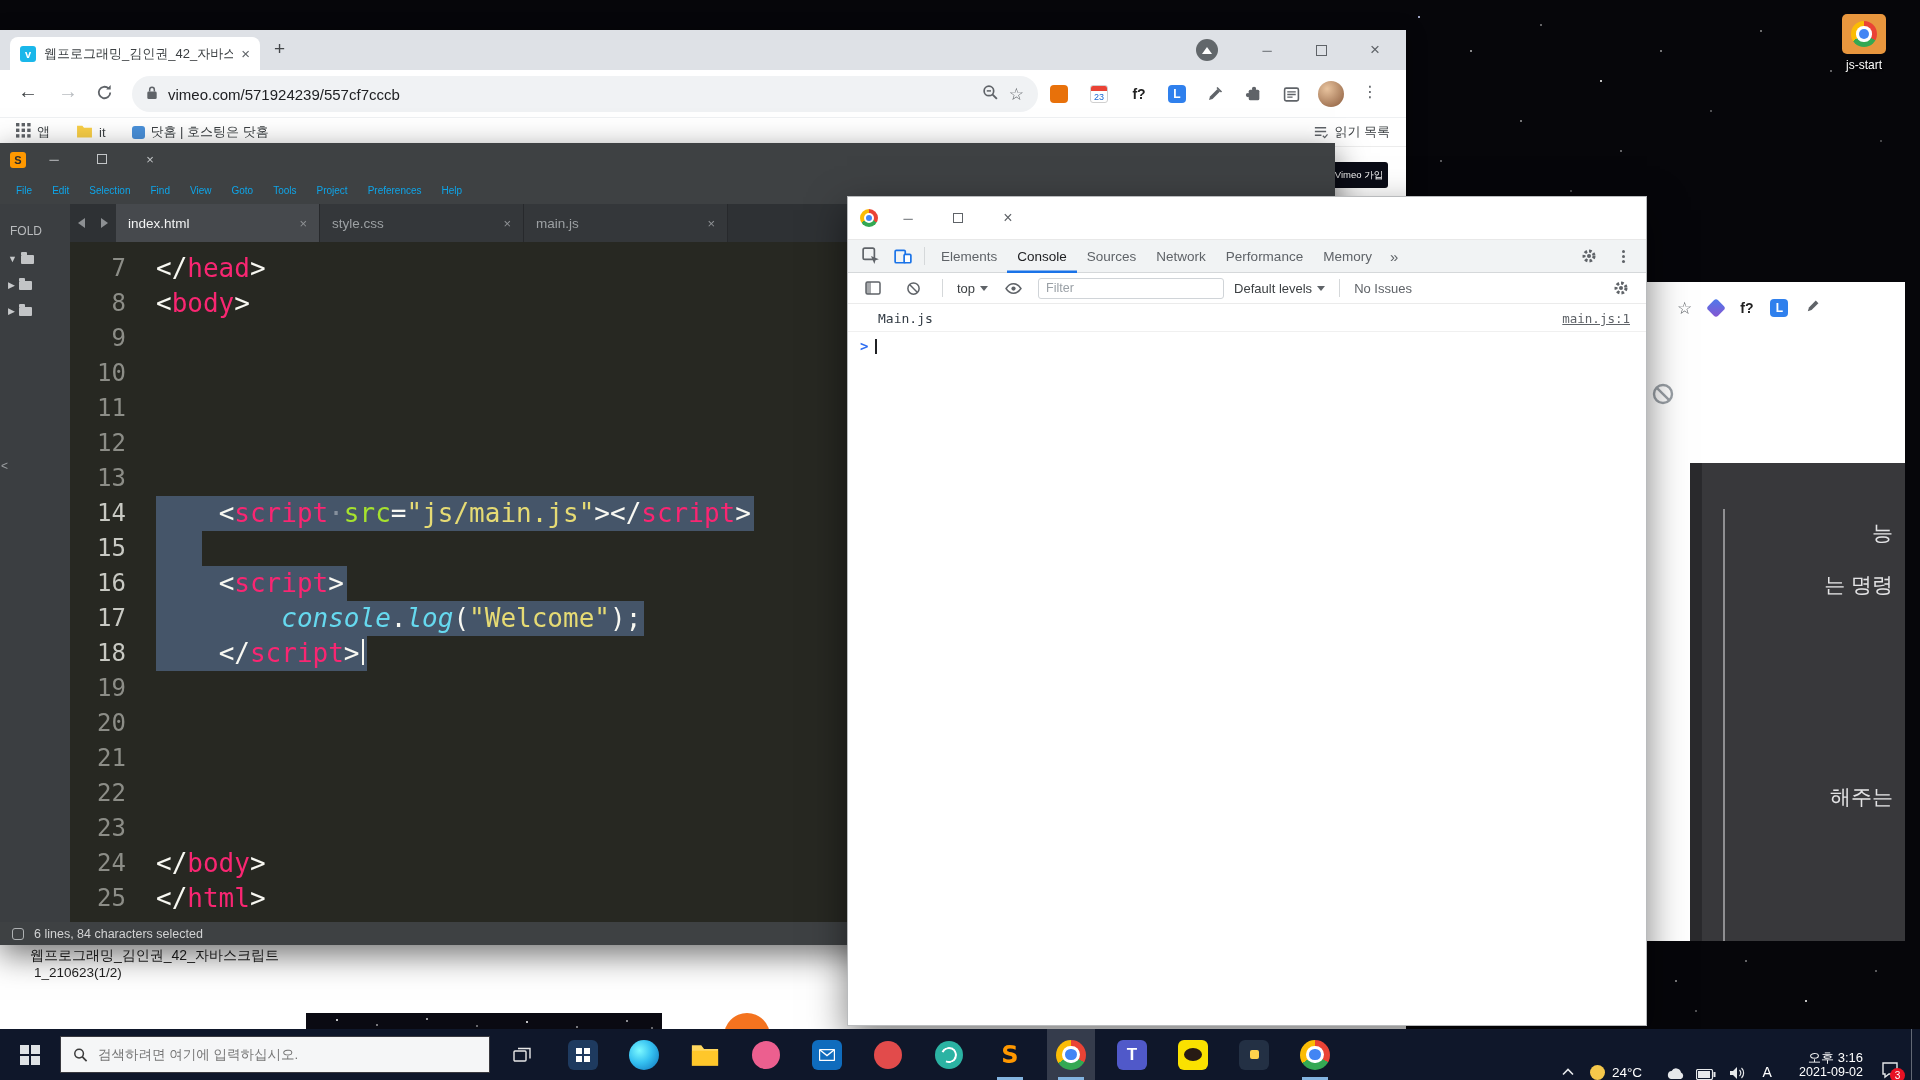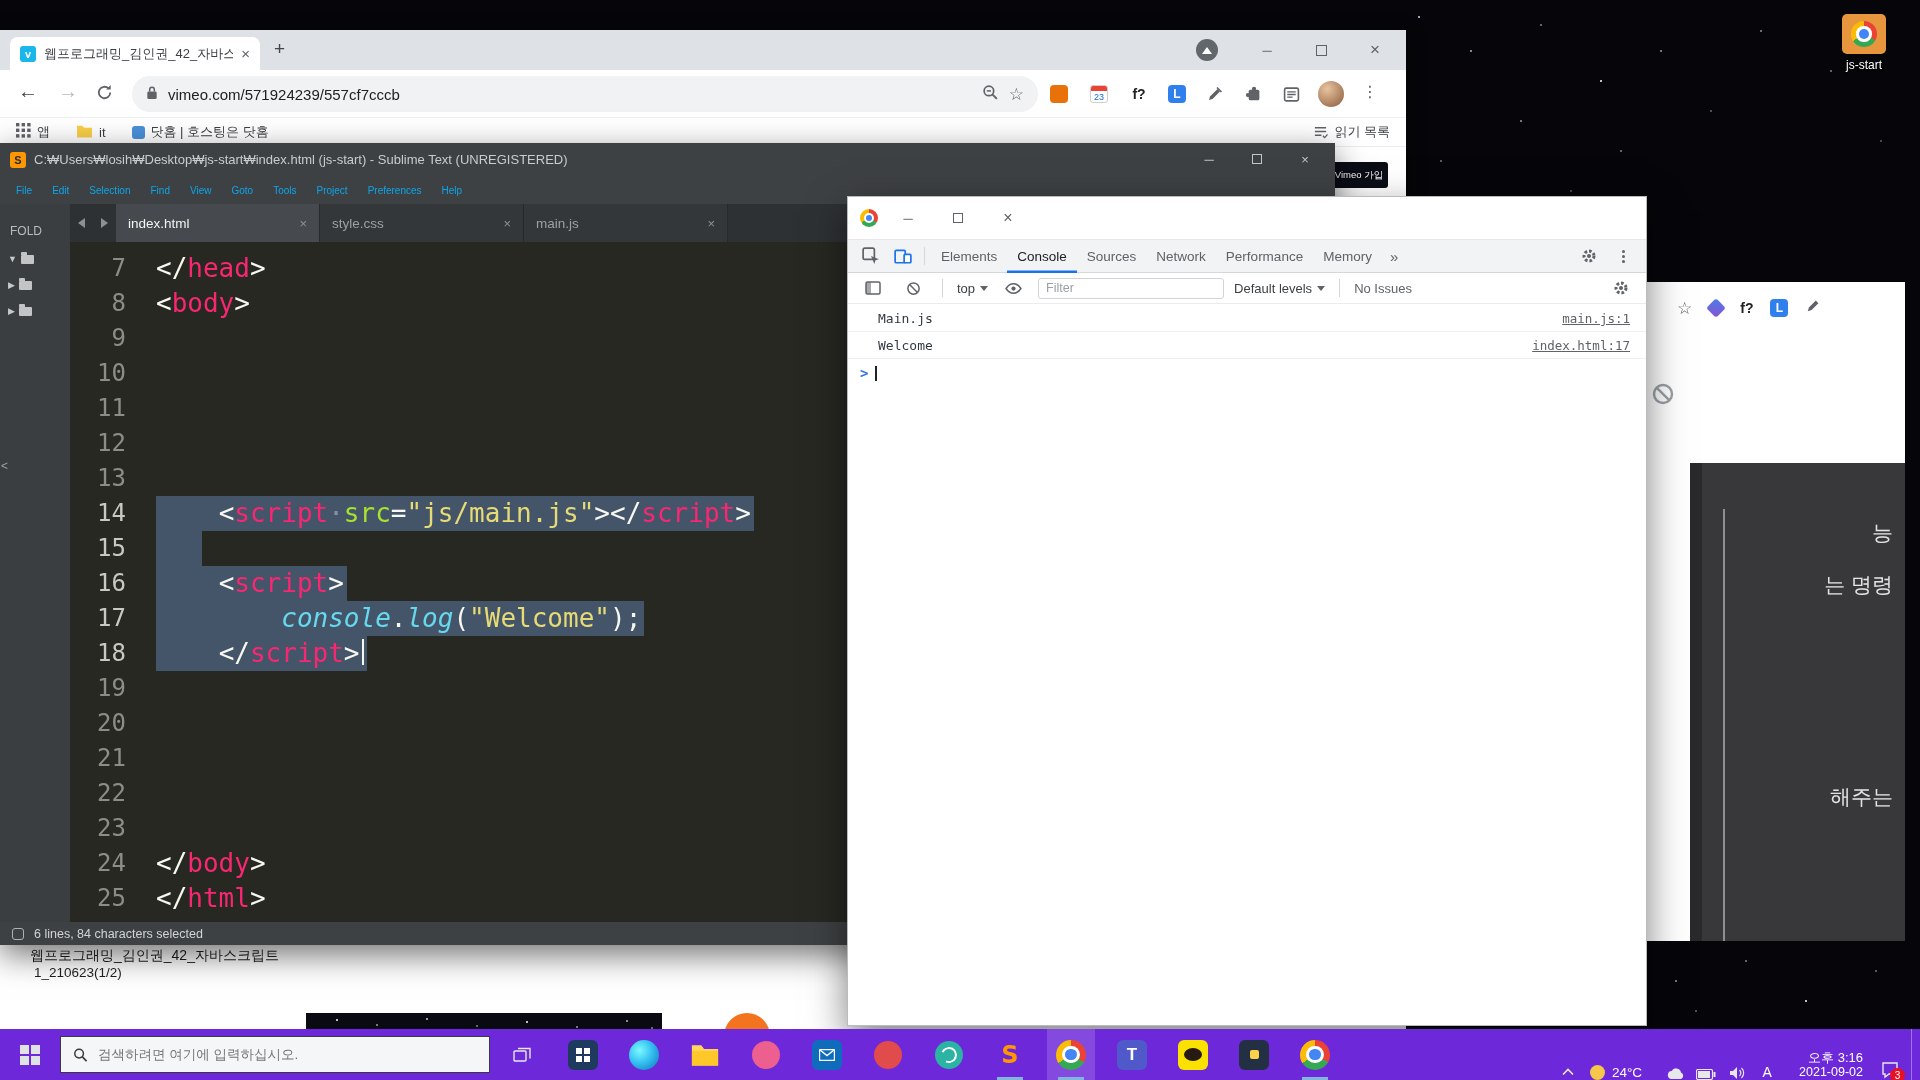--- a/index.html
+++ b/index.html
@@ -124,21 +124,21 @@
 #c2-star{font-size:17px;color:#5f6368}
 .diamond{width:14px;height:14px;background:linear-gradient(135deg,#4b7bec,#8854d0);transform:rotate(45deg);border-radius:3px}
 #c2-fq{font-weight:bold;font-size:14px;color:#222}
 #c2-blocked{position:absolute;left:4px;top:100px}
 #videowin{position:absolute;left:1690px;top:463px;width:215px;height:478px;background:#38383b;z-index:2;overflow:hidden}
 #vw-left{position:absolute;left:0;top:0;width:12px;bottom:0;background:#2a2a2d}
 #vw-line{position:absolute;left:33px;top:46px;bottom:0;width:2px;background:#8f8f92}
 .vw-frag{position:absolute;right:12px;color:#e3e3e5;font-size:21px;white-space:nowrap}
 #vw-f1{top:56px}#vw-f2{top:108px}#vw-f3{top:320px}
 
-#taskbar{position:absolute;left:0;top:1029px;width:1920px;height:51px;background:#6d28d9;z-index:10}
+#taskbar{position:absolute;left:0;top:1029px;width:1920px;height:51px;background:#0f172a;z-index:10}
 #tb-start{position:absolute;left:0;top:0;width:60px;height:51px;display:flex;align-items:center;justify-content:center}
 .win-logo{display:grid;grid-template-columns:9px 9px;grid-template-rows:9px 9px;gap:2px}
 .win-logo span{background:#dfe3e6}
 #tb-search{position:absolute;left:60px;top:7px;width:430px;height:37px;background:#f5f6f7;display:flex;align-items:center;padding:0 12px;gap:10px;border:1px solid #39393f}
 #tb-search input{border:none;background:transparent;outline:none;font-size:13.5px;color:#444;width:100%;font-family:inherit}
 #tb-apps{position:absolute;left:498px;top:0;height:51px;display:flex;gap:13px}
 .tb-icon{width:48px;height:51px;display:flex;align-items:center;justify-content:center;position:relative}
 .tb-icon.open::after{content:"";position:absolute;left:11px;right:11px;bottom:0;height:3px;background:#83b4e0}
 .tb-icon.activewin{background:rgba(255,255,255,.16)}
 .circ28{width:28px;height:28px;border-radius:50%}
@@ -311,21 +311,20 @@
     <div id="vw-left"></div>
     <div id="vw-line"></div>
     <div class="vw-frag" id="vw-f1">능</div>
     <div class="vw-frag" id="vw-f2">는 명령</div>
     <div class="vw-frag" id="vw-f3">해주는</div>
   </div>
 
   <div id="sublime">
     <div id="sb-title">
       <span id="sb-title-icon">S</span>
-      <span id="sb-title-text">C:₩Users₩losih₩Desktop₩js-start₩index.html (js-start) - Sublime Text (UNREGISTERED)</span>
       <span class="sb-ctl">─</span>
       <span class="sb-ctl"><span class="sb-maxbox"></span></span>
       <span class="sb-ctl">×</span>
     </div>
     <div id="sb-menu">
         <span class="menu-item">File</span>
         <span class="menu-item">Edit</span>
         <span class="menu-item">Selection</span>
         <span class="menu-item">Find</span>
         <span class="menu-item">View</span>
@@ -478,21 +477,20 @@
       <span class="dt-icon" id="dt-gear-right">
           <svg width="16" height="16" viewBox="0 0 16 16">
             <circle cx="8" cy="8" r="5" fill="none" stroke="#5f6368" stroke-width="3" stroke-dasharray="2.6 2"></circle>
             <circle cx="8" cy="8" r="2" fill="#5f6368"></circle>
           </svg>
         </span>
     </div>
     <div id="dt-console">
       <div id="console-msgs">
           <div class="console-row"><span class="msg-text">Main.js</span><span class="msg-src">main.js:1</span></div>
-          <div class="console-row"><span class="msg-text">Welcome</span><span class="msg-src">index.html:17</span></div>
         </div>
       <div id="dt-prompt">
         <span id="dt-prompt-chev">&gt;</span>
         <span id="dt-caret"></span>
       </div>
     </div>
   </div>
 
   <div id="taskbar">
     <span id="tb-start">

